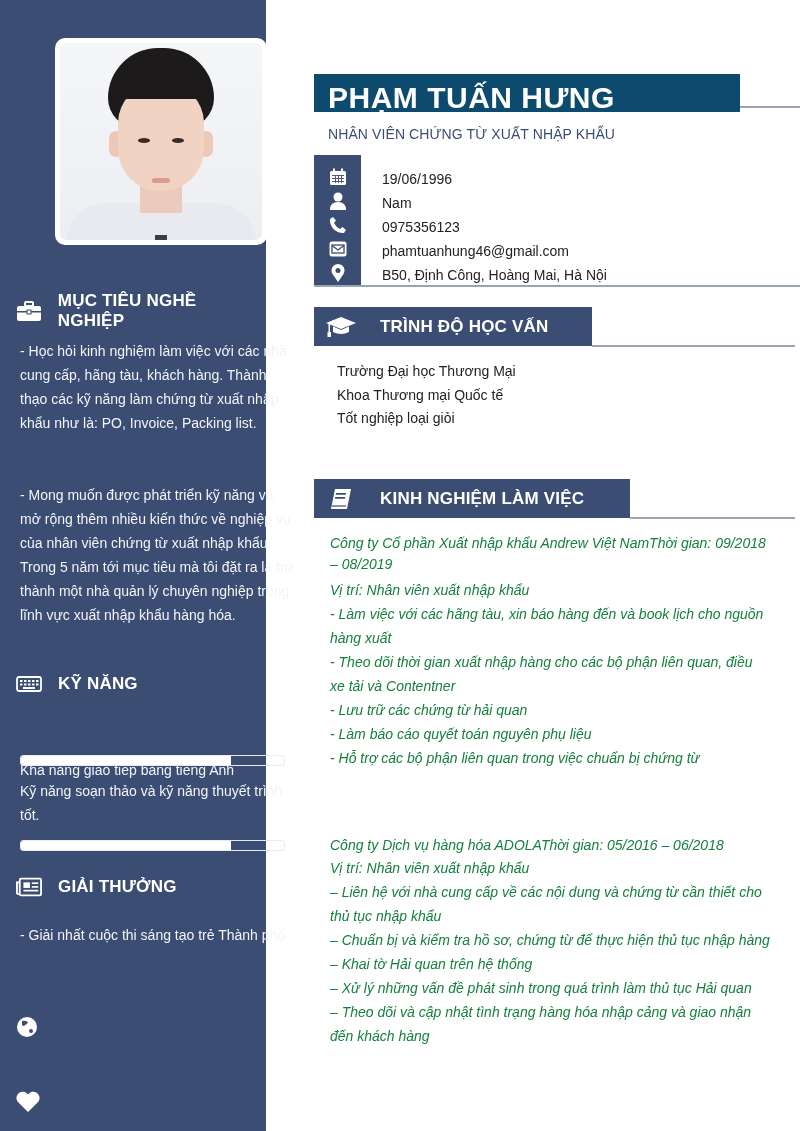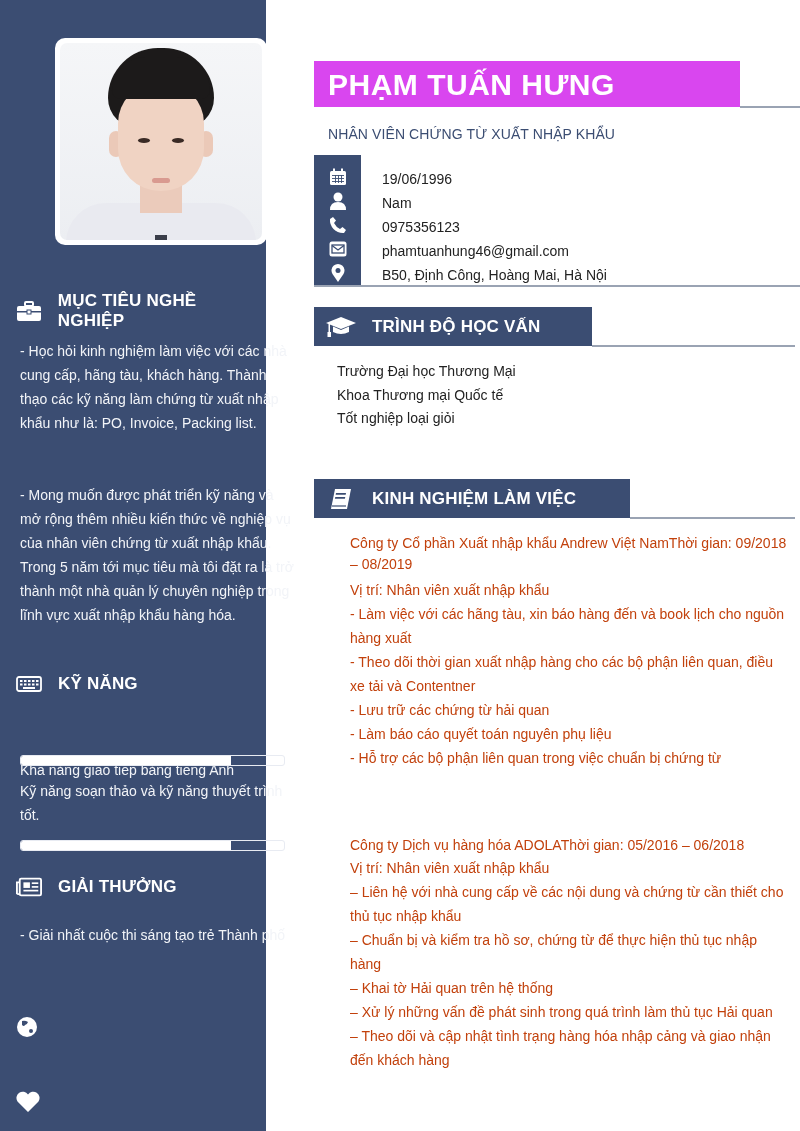--- a/index.html
+++ b/index.html
@@ -23,35 +23,35 @@
 
   .side-head { position: absolute; left: 16px; display: flex; align-items: center; }
   .side-head .ico { width: 26px; height: 22px; display: flex; align-items: center; justify-content: center; }
   .side-head .ttl { margin-left: 16px; font-size: 17px; font-weight: bold; letter-spacing: 0.2px; color: #fff; }
   .side-text { position: absolute; left: 20px; width: 275px; font-size: 14px; line-height: 24px; color: #f2f4f8; }
 
   .skill-bar { position: absolute; left: 20px; width: 265px; height: 11px; border: 1px solid #e8ebf2; border-radius: 3px; overflow: hidden; }
   .skill-fill { height: 100%; background: #ffffff; }
 
   .main { position: absolute; left: 314px; top: 0; width: 486px; height: 1131px; }
-  .name-band { position: absolute; left: 0; top: 61px; width: 426px; height: 46px; background: #d946ef; }
+  .name-band { position: absolute; left: 0; top: 74px; width: 426px; height: 38px; background: #0c4a6e; }
   .name { position: absolute; left: 14px; top: 7px; font-size: 30px; font-weight: bold; color: #fff; letter-spacing: 0.5px; }
   .rule { position: absolute; height: 2px; background: #9aa3b3; }
   .job-title { position: absolute; left: 14px; top: 126px; font-size: 14px; color: #3b4d72; letter-spacing: 0.1px; }
 
   .contact-icons { position: absolute; left: 0; top: 155px; width: 47px; height: 131px; background: #3b4d72; }
   .c-ico { position: absolute; left: 15px; width: 18px; height: 18px; display: flex; align-items: center; justify-content: center; }
   .contact-list { position: absolute; left: 68px; top: 167px; font-size: 14px; line-height: 24px; color: #222; }
 
-  .sec-band { position: absolute; left: 0; height: 39px; background: #3b4d72; display: flex; align-items: center; }
+  .sec-band { position: absolute; left: 0; height: 39px; background: #3b4d72; display: flex; align-items: center; gap: 8px; }
   .sec-band .ico { width: 34px; height: 24px; margin-left: 10px; display: flex; align-items: center; justify-content: center; }
   .sec-band .ttl { margin-left: 14px; font-size: 17px; font-weight: bold; color: #fff; letter-spacing: 0.2px; }
 
   .edu-list { position: absolute; left: 23px; top: 360px; font-size: 14px; line-height: 23.5px; color: #222; }
-  .exp { position: absolute; left: 36px; width: 440px; font-size: 14px; line-height: 24px; color: #c2410c; }
+  .exp { position: absolute; left: 16px; width: 440px; font-size: 14px; line-height: 24px; color: #15803d; font-style: italic; }
   .exp div { }
 </style>
 </head>
 <body>
 
 <aside class="sidebar">
   <div class="photo-frame">
     <div class="photo" title="Ảnh chân dung">
       <div class="shirt"></div>
         <div class="neck"></div>

